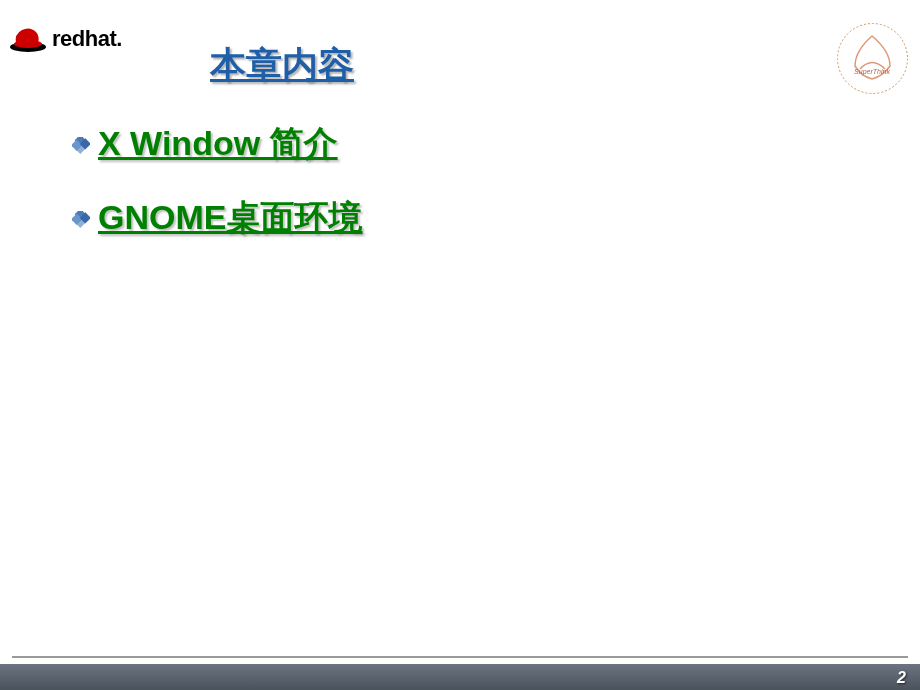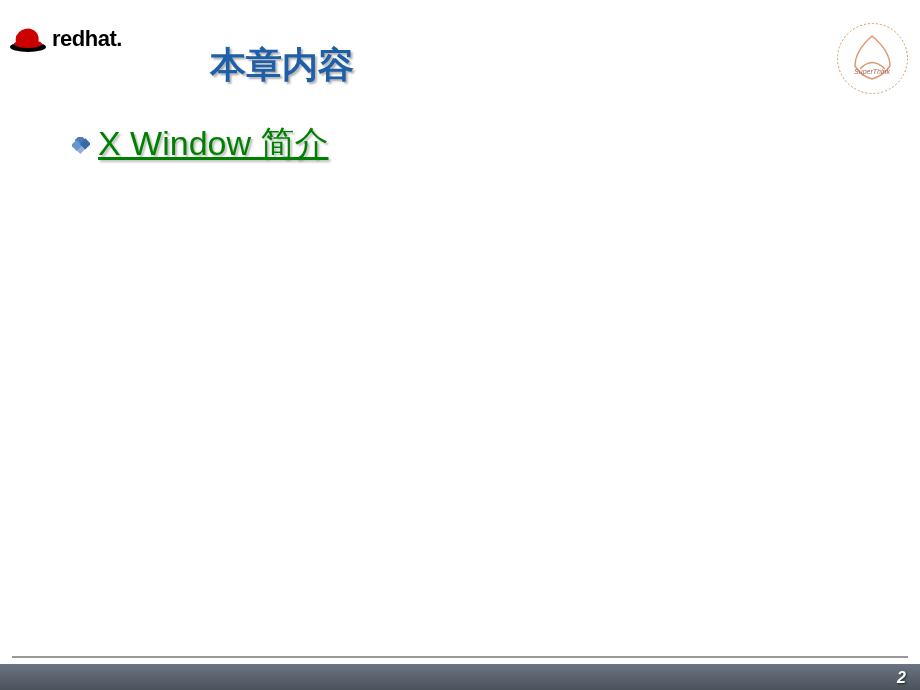--- a/index.html
+++ b/index.html
@@ -46,20 +46,21 @@
     }
     
     .slide-title {
       position: absolute;
       top: 25px;
       left: 210px;
       font-size: 36px;
       font-weight: bold;
       color: #1f5fa8;
       text-shadow: 2px 2px 2px rgba(128, 128, 128, 0.6);
+      text-decoration: underline;
     }
     
     .stamp-logo {
       position: absolute;
       top: 5px;
       right: 10px;
       width: 75px;
       height: 75px;
     }
     
@@ -77,21 +78,21 @@
     
     .bullet-icon {
       display: inline-block;
       margin-right: 8px;
       flex-shrink: 0;
       margin-top: 4px;
     }
     
     .list-link {
       font-size: 34px;
-      font-weight: normal;
+      font-weight: bold;
       color: #008000;
       text-decoration: underline;
       text-shadow: 2px 2px 2px rgba(128, 128, 128, 0.5);
       cursor: pointer;
     }
     
     .footer-line {
       position: absolute;
       bottom: 32px;
       left: 12px;
@@ -152,17 +153,28 @@
     <span class="bullet-icon">
       <svg width="18" height="18" viewBox="0 0 18 18">
         <rect x="4" y="0" width="8" height="8" transform="rotate(45 9 4)" fill="#4a7ab8"></rect>
         <rect x="4" y="8" width="8" height="8" transform="rotate(45 9 12)" fill="#8fb0d8"></rect>
         <rect x="0" y="4" width="8" height="8" transform="rotate(45 4 9)" fill="#6a95c8"></rect>
         <rect x="8" y="4" width="8" height="8" transform="rotate(45 14 9)" fill="#3868a8"></rect>
       </svg>
     </span>
     <a class="list-link">X Window 简介</a>
   </li>
+  <li>
+    <span class="bullet-icon">
+      <svg width="18" height="18" viewBox="0 0 18 18">
+        <rect x="4" y="0" width="8" height="8" transform="rotate(45 9 4)" fill="#4a7ab8"></rect>
+        <rect x="4" y="8" width="8" height="8" transform="rotate(45 9 12)" fill="#8fb0d8"></rect>
+        <rect x="0" y="4" width="8" height="8" transform="rotate(45 4 9)" fill="#6a95c8"></rect>
+        <rect x="8" y="4" width="8" height="8" transform="rotate(45 14 9)" fill="#3868a8"></rect>
+      </svg>
+    </span>
+    <a class="list-link">GNOME桌面环境</a>
+  </li>
 </ul>
 
 <div class="footer-line"></div>
 <div class="footer-bar"></div>
 <div class="page-number">2</div>
 
 </body></html>

